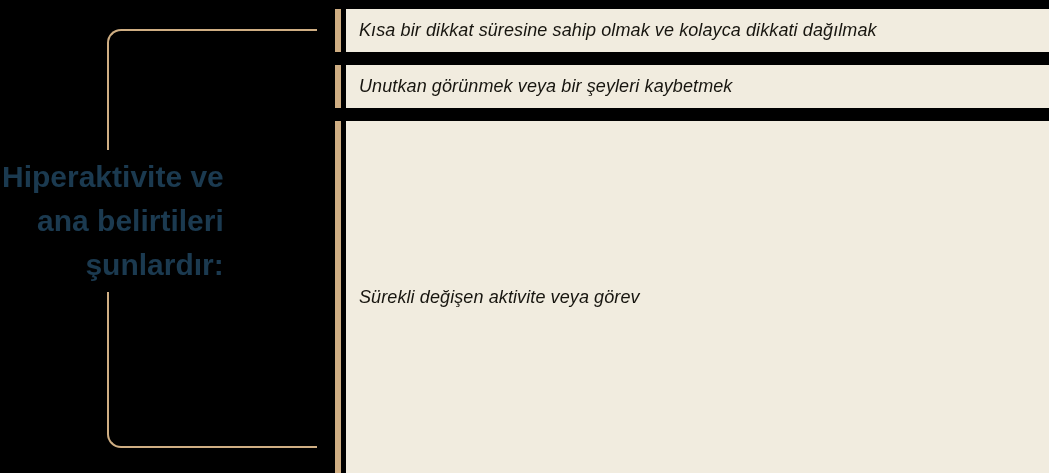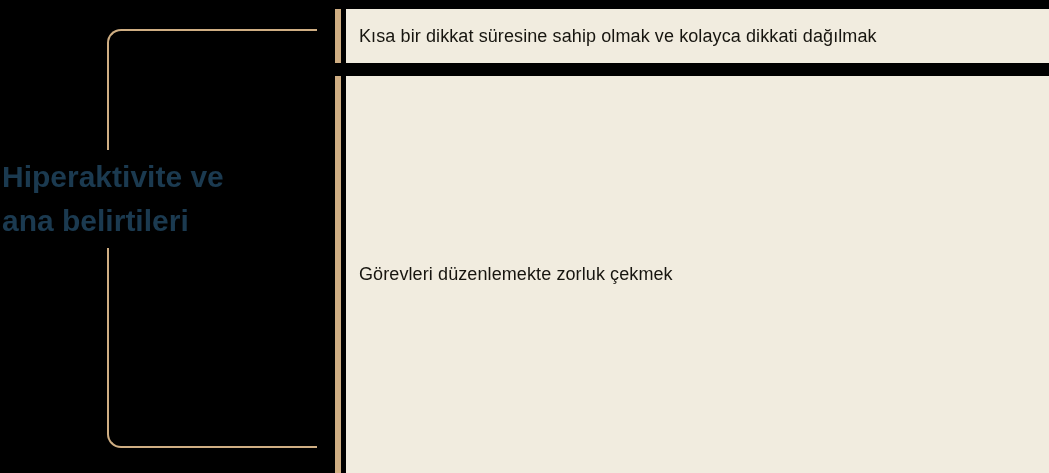--- a/index.html
+++ b/index.html
@@ -32,36 +32,38 @@
     position: absolute;
     left: 0;
     top: 150px;
     background: #000000;
     padding: 5px 14px 5px 2px;
     color: #1b3a50;
     font-size: 30px;
     font-weight: bold;
     line-height: 44px;
     white-space: nowrap;
+    text-align: right;
   }
   
   .rows {
     position: absolute;
     left: 335px;
     right: 0;
     top: 9px;
     bottom: 0;
     display: flex;
     flex-direction: column;
     gap: 13px;
   }
   .row {
     display: flex;
-    height: 54px;
+    height: 43px;
     flex-shrink: 0;
+    font-style: italic;
   }
   .row:last-child {
     height: auto;
     flex: 1;
   }
   .accent-bar {
     width: 6px;
     background: #cfae83;
     margin-right: 5px;
     flex-shrink: 0;
@@ -78,28 +80,35 @@
   }
 </style>
 </head>
 <body>
 
 <div class="bracket"></div>
 
 <div class="title">
   <div>Hiperaktivite ve</div>
   <div>ana belirtileri</div>
+  <div>şunlardır:</div>
 </div>
 
 <div class="rows">
   <div class="row">
     <div class="accent-bar"></div>
     <div class="box">
       <span>Kısa bir dikkat süresine sahip olmak ve kolayca dikkati dağılmak</span>
     </div>
   </div>
   <div class="row">
     <div class="accent-bar"></div>
     <div class="box">
-      <span>Görevleri düzenlemekte zorluk çekmek</span>
+      <span>Unutkan görünmek veya bir şeyleri kaybetmek</span>
+    </div>
+  </div>
+  <div class="row">
+    <div class="accent-bar"></div>
+    <div class="box">
+      <span>Sürekli değişen aktivite veya görev</span>
     </div>
   </div>
 </div>
 
 </body></html>

